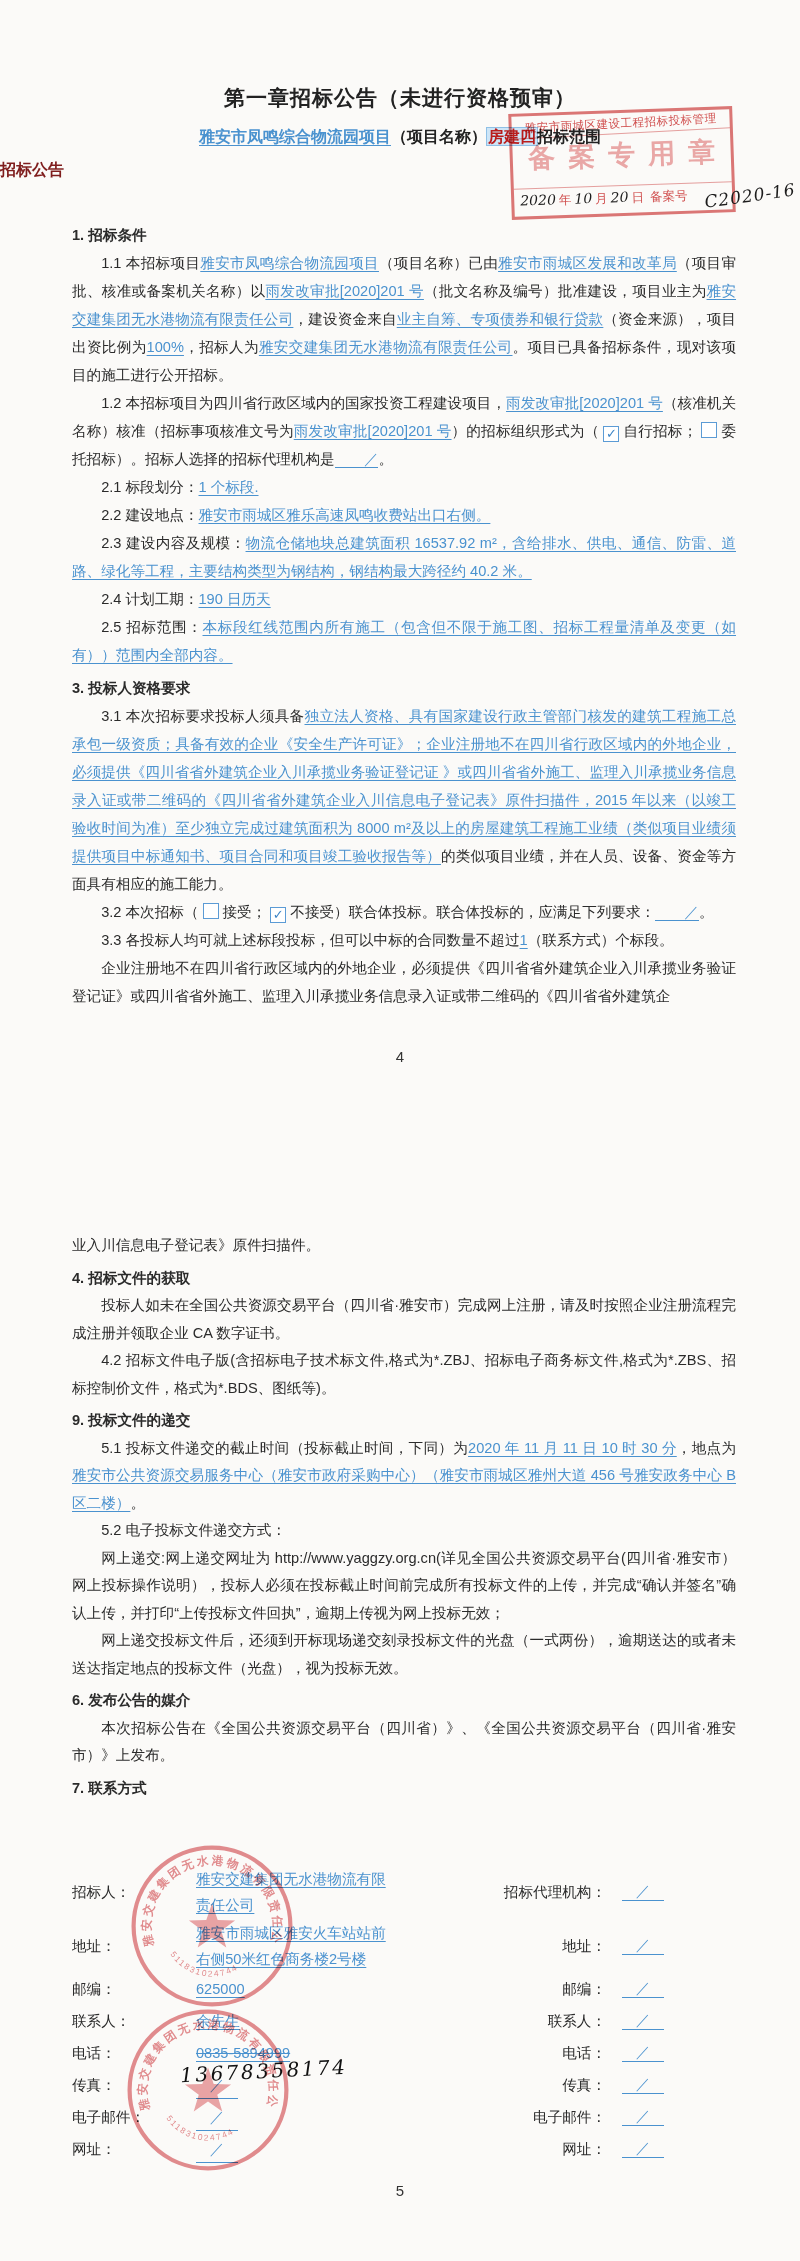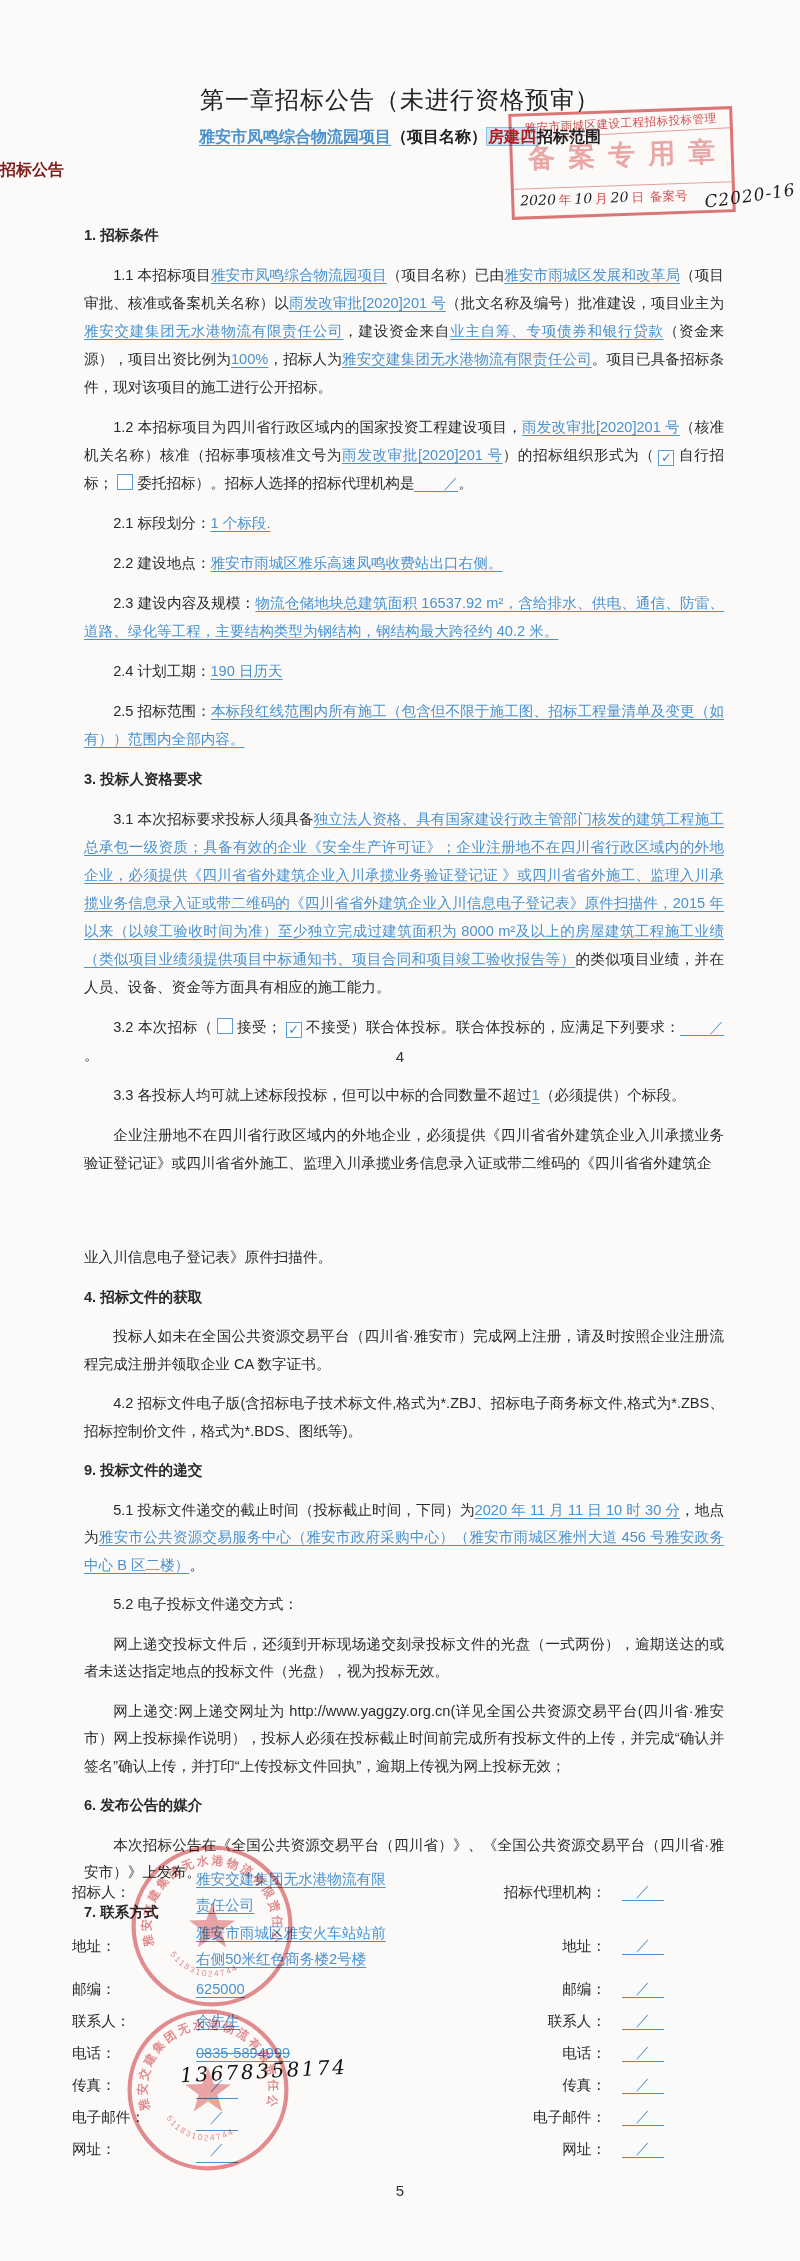--- a/index.html
+++ b/index.html
@@ -7,41 +7,41 @@
     width:800px;height:2261px;position:relative;
     background:#fbfaf8;
     font-family:"Liberation Sans","DejaVu Sans",sans-serif;
     color:#2b2b2b;
     -webkit-font-smoothing:antialiased;
   }
   .page{position:absolute;inset:0;overflow:hidden;}
 
   
   .title{position:absolute;top:84px;left:0;right:0;text-align:center;
-    font-size:24px;font-weight:normal;letter-spacing:1px;color:#222;}
+    font-size:21px;font-weight:bold;letter-spacing:1px;color:#222;}
   .subtitle{position:absolute;top:127px;left:0;right:0;text-align:center;
     font-size:16px;font-weight:bold;color:#222;}
   .subtitle2{position:absolute;top:160px;left:0;right:0;text-align:left;
     font-size:16px;font-weight:bold;color:#7f1d1d;}
 
   
   .u{color:#4a92cf;text-decoration:underline;text-decoration-color:#4a92cf;text-underline-offset:3px;}
   .strike{text-decoration:underline line-through;text-decoration-color:#4a92cf;}
   .blank{color:#4a92cf;display:inline-block;min-width:42px;text-align:center;
     border-bottom:1px solid #4a92cf;line-height:1.05;}
   .hl{background:#cde5f7;color:#b91c1c;box-shadow:0 0 0 1px #8fc0e6;padding:0 1px;}
   .cb{display:inline-block;width:14px;height:14px;border:1.6px solid #5b9bd5;
     margin:0 4px;vertical-align:-2px;line-height:13px;text-align:center;
     font-size:13px;color:#3d85c6;font-weight:bold;background:#fff;text-indent:0;}
 
   
   .body{position:absolute;left:72px;width:664px;text-align:justify;}
   .bodyA{top:216px;font-size:14.6px;line-height:28px;}
   .bodyB{top:1232px;font-size:14.6px;line-height:27.5px;}
-  .blk{margin:12px;}
+  .blk{margin:0;}
   .blk.p{text-indent:2em;}
   .blk.p0{text-indent:0;}
   .blk.h{font-weight:bold;margin-top:5px;text-indent:0;}
 
   .pnum{position:absolute;left:0;right:0;text-align:center;font-size:15px;color:#333;}
   .pn4{top:1048px;}
   .pn5{top:2182px;}
 
   
   .rstamp{position:absolute;left:510px;top:110px;width:218px;height:100px;
@@ -102,35 +102,35 @@
       <div class="blk p"><span>1.1 本招标项目</span><span class="u">雅安市凤鸣综合物流园项目</span><span>（项目名称）已由</span><span class="u">雅安市雨城区发展和改革局</span><span>（项目审批、核准或备案机关名称）以</span><span class="u">雨发改审批[2020]201 号</span><span>（批文名称及编号）批准建设，项目业主为</span><span class="u">雅安交建集团无水港物流有限责任公司</span><span>，建设资金来自</span><span class="u">业主自筹、专项债券和银行贷款</span><span>（资金来源），项目出资比例为</span><span class="u">100%</span><span>，招标人为</span><span class="u">雅安交建集团无水港物流有限责任公司</span><span>。项目已具备招标条件，现对该项目的施工进行公开招标。</span></div>
       <div class="blk p"><span>1.2 本招标项目为四川省行政区域内的国家投资工程建设项目，</span><span class="u">雨发改审批[2020]201 号</span><span>（核准机关名称）核准（招标事项核准文号为</span><span class="u">雨发改审批[2020]201 号</span><span>）的招标组织形式为（</span><span class="cb checked">✓</span><span>自行招标；</span><span class="cb"></span><span>委托招标）。招标人选择的招标代理机构是</span><span class="blank">／</span><span>。</span></div>
       <div class="blk p"><span>2.1 标段划分：</span><span class="u">1 个标段.</span></div>
       <div class="blk p"><span>2.2 建设地点：</span><span class="u">雅安市雨城区雅乐高速凤鸣收费站出口右侧。</span></div>
       <div class="blk p"><span>2.3 建设内容及规模：</span><span class="u">物流仓储地块总建筑面积 16537.92 m²，含给排水、供电、通信、防雷、道路、绿化等工程，主要结构类型为钢结构，钢结构最大跨径约 40.2 米。</span></div>
       <div class="blk p"><span>2.4 计划工期：</span><span class="u">190 日历天</span></div>
       <div class="blk p"><span>2.5 招标范围：</span><span class="u">本标段红线范围内所有施工（包含但不限于施工图、招标工程量清单及变更（如有））范围内全部内容。</span></div>
       <div class="blk h"><span>3. 投标人资格要求</span></div>
       <div class="blk p"><span>3.1 本次招标要求投标人须具备</span><span class="u">独立法人资格、具有国家建设行政主管部门核发的建筑工程施工总承包一级资质；具备有效的企业《安全生产许可证》；企业注册地不在四川省行政区域内的外地企业，必须提供《四川省省外建筑企业入川承揽业务验证登记证 》或四川省省外施工、监理入川承揽业务信息录入证或带二维码的《四川省省外建筑企业入川信息电子登记表》原件扫描件，2015 年以来（以竣工验收时间为准）至少独立完成过建筑面积为 8000 m²及以上的房屋建筑工程施工业绩（类似项目业绩须提供项目中标通知书、项目合同和项目竣工验收报告等）</span><span>的类似项目业绩，并在人员、设备、资金等方面具有相应的施工能力。</span></div>
       <div class="blk p"><span>3.2 本次招标（</span><span class="cb"></span><span>接受；</span><span class="cb checked">✓</span><span>不接受）联合体投标。联合体投标的，应满足下列要求：</span><span class="blank">／</span><span>。</span></div>
-      <div class="blk p"><span>3.3 各投标人均可就上述标段投标，但可以中标的合同数量不超过</span><span class="u">1</span><span>（必须提供）个标段。</span></div>
+      <div class="blk p"><span>3.3 各投标人均可就上述标段投标，但可以中标的合同数量不超过</span><span class="u">1</span><span>（联系方式）个标段。</span></div>
       <div class="blk p"><span>企业注册地不在四川省行政区域内的外地企业，必须提供《四川省省外建筑企业入川承揽业务验证登记证》或四川省省外施工、监理入川承揽业务信息录入证或带二维码的《四川省省外建筑企</span></div>
     </div>
   <div class="pnum pn4">4</div>
 
   <div class="body bodyB">
       <div class="blk p0"><span>业入川信息电子登记表》原件扫描件。</span></div>
       <div class="blk h"><span>4. 招标文件的获取</span></div>
       <div class="blk p"><span>投标人如未在全国公共资源交易平台（四川省·雅安市）完成网上注册，请及时按照企业注册流程完成注册并领取企业 CA 数字证书。</span></div>
       <div class="blk p"><span>4.2 招标文件电子版(含招标电子技术标文件,格式为*.ZBJ、招标电子商务标文件,格式为*.ZBS、招标控制价文件，格式为*.BDS、图纸等)。</span></div>
       <div class="blk h"><span>9. 投标文件的递交</span></div>
       <div class="blk p"><span>5.1 投标文件递交的截止时间（投标截止时间，下同）为</span><span class="u">2020 年 11 月 11 日 10 时 30 分</span><span>，地点为</span><span class="u">雅安市公共资源交易服务中心（雅安市政府采购中心）（雅安市雨城区雅州大道 456 号雅安政务中心 B 区二楼）</span><span>。</span></div>
       <div class="blk p"><span>5.2 电子投标文件递交方式：</span></div>
+      <div class="blk p"><span>网上递交:网上递交网址为 http://www.yaggzy.org.cn(详见全国公共资源交易平台(四川省·雅安市）网上投标操作说明），投标人必须在投标截止时间前完成所有投标文件的上传，并完成“确认并签名”确认上传，并打印“上传投标文件回执”，逾期上传视为网上投标无效；</span></div>
       <div class="blk p"><span>网上递交投标文件后，还须到开标现场递交刻录投标文件的光盘（一式两份），逾期送达的或者未送达指定地点的投标文件（光盘），视为投标无效。</span></div>
-      <div class="blk p"><span>网上递交:网上递交网址为 http://www.yaggzy.org.cn(详见全国公共资源交易平台(四川省·雅安市）网上投标操作说明），投标人必须在投标截止时间前完成所有投标文件的上传，并完成“确认并签名”确认上传，并打印“上传投标文件回执”，逾期上传视为网上投标无效；</span></div>
       <div class="blk h"><span>6. 发布公告的媒介</span></div>
       <div class="blk p"><span>本次招标公告在《全国公共资源交易平台（四川省）》、《全国公共资源交易平台（四川省·雅安市）》上发布。</span></div>
       <div class="blk h"><span>7. 联系方式</span></div>
     </div>
 
   <div class="contacts">
       <div class="c-row">
         <span class="c-ll">招标人：</span>
         <span class="c-lv">
           <div class="u">雅安交建集团无水港物流有限</div>

